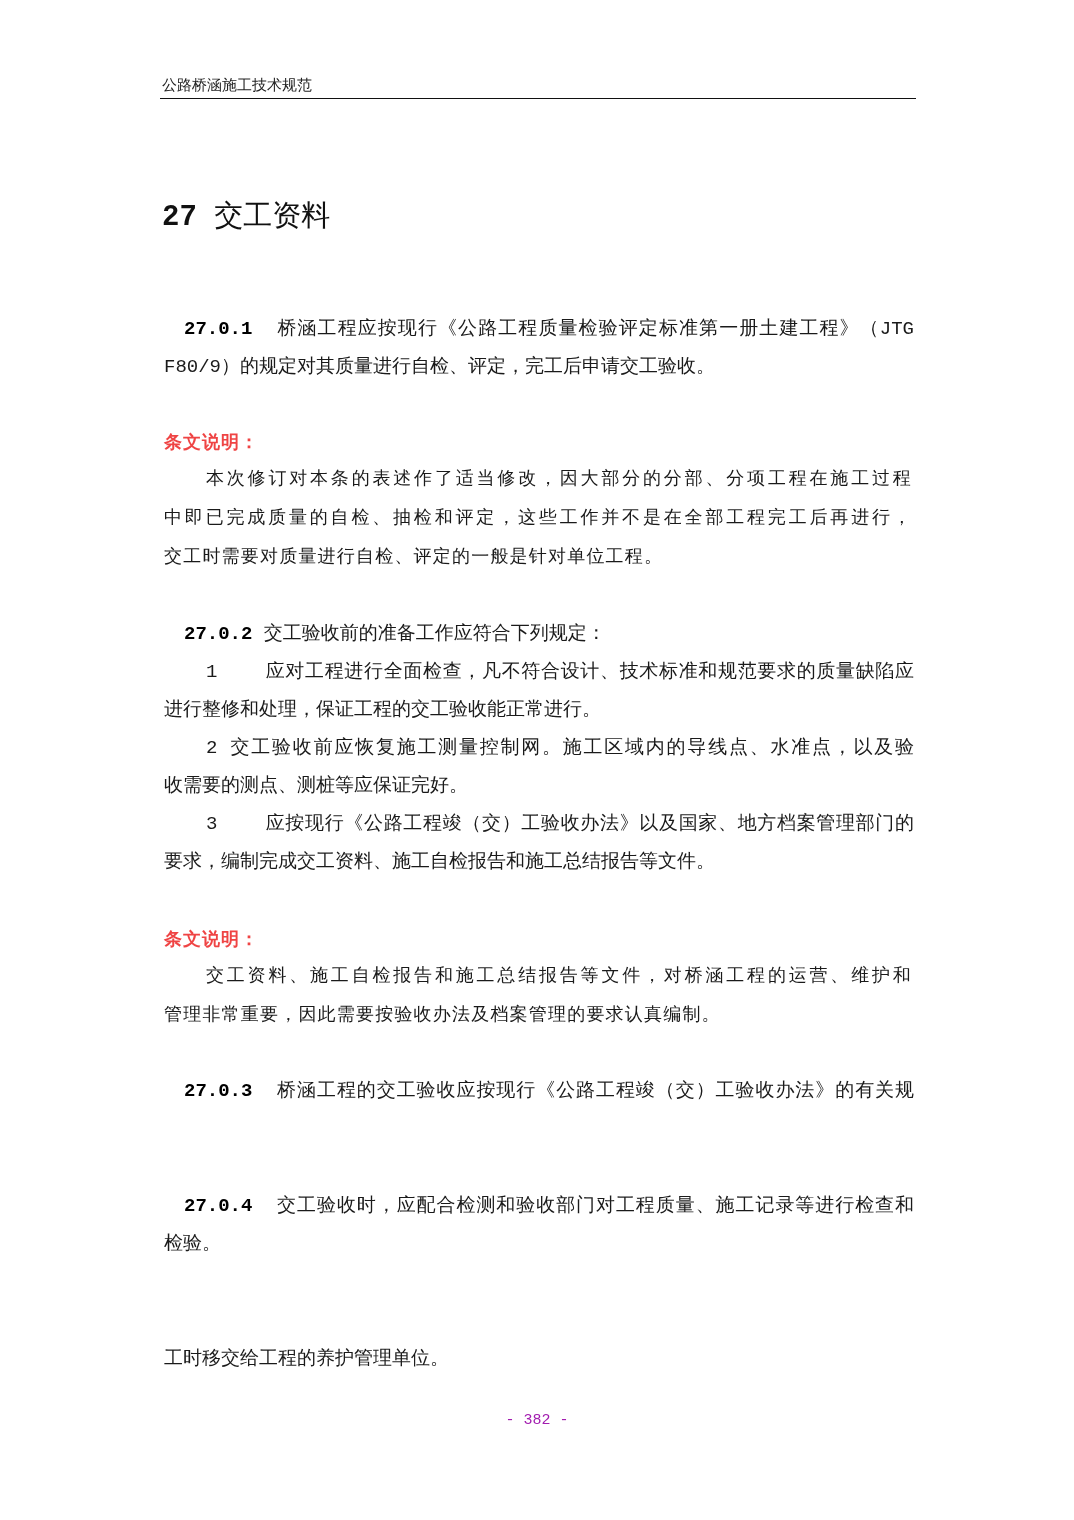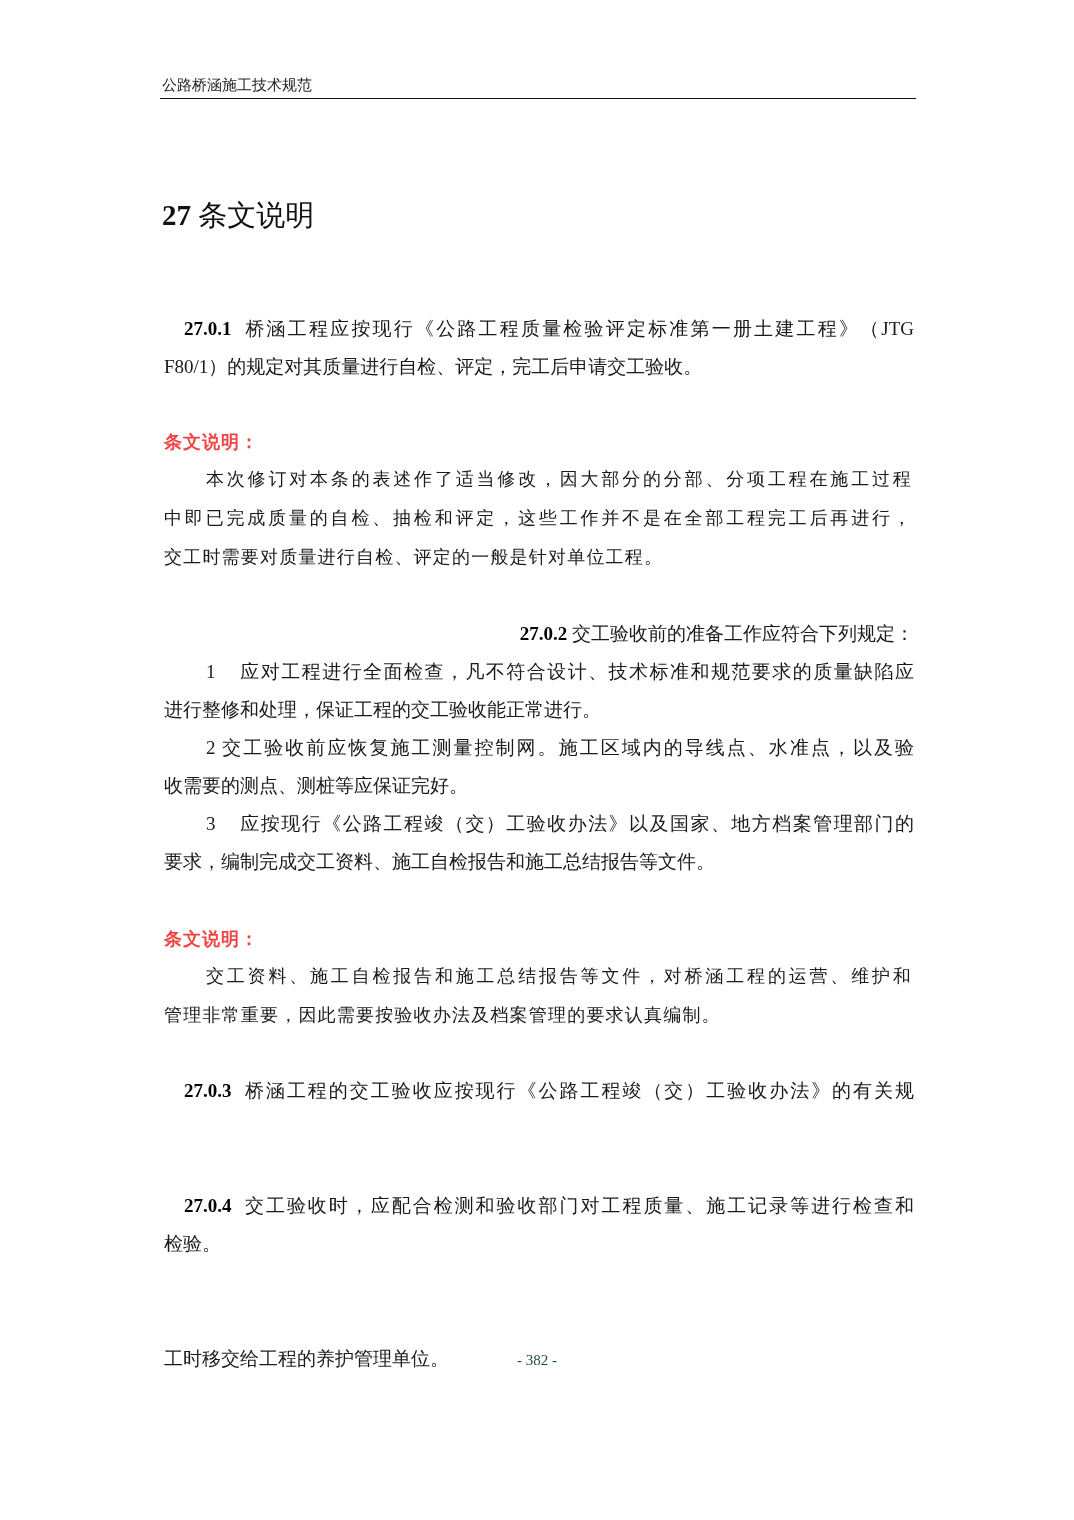--- a/index.html
+++ b/index.html
@@ -1,20 +1,20 @@
 <!DOCTYPE html>
 <html><head>
   <meta charset="utf-8">
   <style>
     html, body { margin: 0; padding: 0; background: #ffffff; }
     body {
       width: 1074px; height: 1520px; position: relative; overflow: hidden;
       font-family: "Liberation Serif", "DejaVu Serif", serif; color: #1a1a1a;
     }
-    .page { position: absolute; left: 0; top: 0; width: 954px; height: 1520px; }
+    .page { position: absolute; left: 0; top: 0; width: 954px; height: 1520px; font-family: Liberation Mono, monospace; }
     .header-title {
       position: absolute; left: 162px; top: 76px; font-size: 15px; color: #222;
       letter-spacing: 0px;
     }
     .header-rule {
       position: absolute; left: 160px; top: 98px; width: 756px; height: 0;
       border-top: 1.5px solid #111;
     }
     .chapter {
       position: absolute; left: 162px; top: 196px; font-size: 29px; color: #111;
@@ -29,49 +29,49 @@
     .note-heading {
       position: absolute; left: 164px; font-size: 18px; font-weight: bold;
       letter-spacing: 1px; color: #ef4444;
     }
     .note-line {
       position: absolute; left: 164px; width: 748px; font-size: 18px;
       white-space: nowrap; color: #1a1a1a; letter-spacing: 1.2px; line-height: 26px;
     }
     .note-line.justify { text-align: justify; text-align-last: justify; }
     .page-number {
-      position: absolute; left: 0; width: 1074px; top: 1352px; text-align: center;
-      font-size: 15px; color: #14532d;
+      position: absolute; left: 0; width: 1074px; top: 1412px; text-align: center;
+      font-size: 15px; color: #a21caf;
     }
   </style>
 </head>
 <body>
 
 <div class="page">
 
   <div class="header-title">公路桥涵施工技术规范</div>
   <div class="header-rule"></div>
 
   <div class="chapter">
     <span class="num">27</span>
-    <span>条文说明</span>
+    <span>交工资料</span>
   </div>
 
   <div class="line justify" style="top:316px;">
     <span style="padding-left:20px;" class="bold">27.0.1</span>&nbsp;
     <span>桥涵工程应按现行《公路工程质量检验评定标准第一册土建工程》（JTG</span>
   </div>
-  <div class="line" style="top:354px;">F80/1）的规定对其质量进行自检、评定，完工后申请交工验收。</div>
+  <div class="line" style="top:354px;">F80/9）的规定对其质量进行自检、评定，完工后申请交工验收。</div>
 
   <div class="note-heading" style="top:430px;">条文说明：</div>
   <div class="note-line justify" style="top:466px; padding-left:42px; width:706px;">本次修订对本条的表述作了适当修改，因大部分的分部、分项工程在施工过程</div>
   <div class="note-line" style="top:544px;">交工时需要对质量进行自检、评定的一般是针对单位工程。</div>
   <div class="note-line justify" style="top:505px;">中即已完成质量的自检、抽检和评定，这些工作并不是在全部工程完工后再进行，</div>
 
-  <div class="line" style="top:621px;text-align:right;">
+  <div class="line" style="top:621px;">
     <span style="padding-left:20px;" class="bold">27.0.2</span>
     <span>交工验收前的准备工作应符合下列规定：</span>
   </div>
 
   <div class="line justify" style="top:659px;">
     <span style="padding-left:42px;">1</span>&nbsp;&nbsp;&nbsp;
     <span>应对工程进行全面检查，凡不符合设计、技术标准和规范要求的质量缺陷应</span>
   </div>
   <div class="line" style="top:697px;">进行整修和处理，保证工程的交工验收能正常进行。</div>
 

